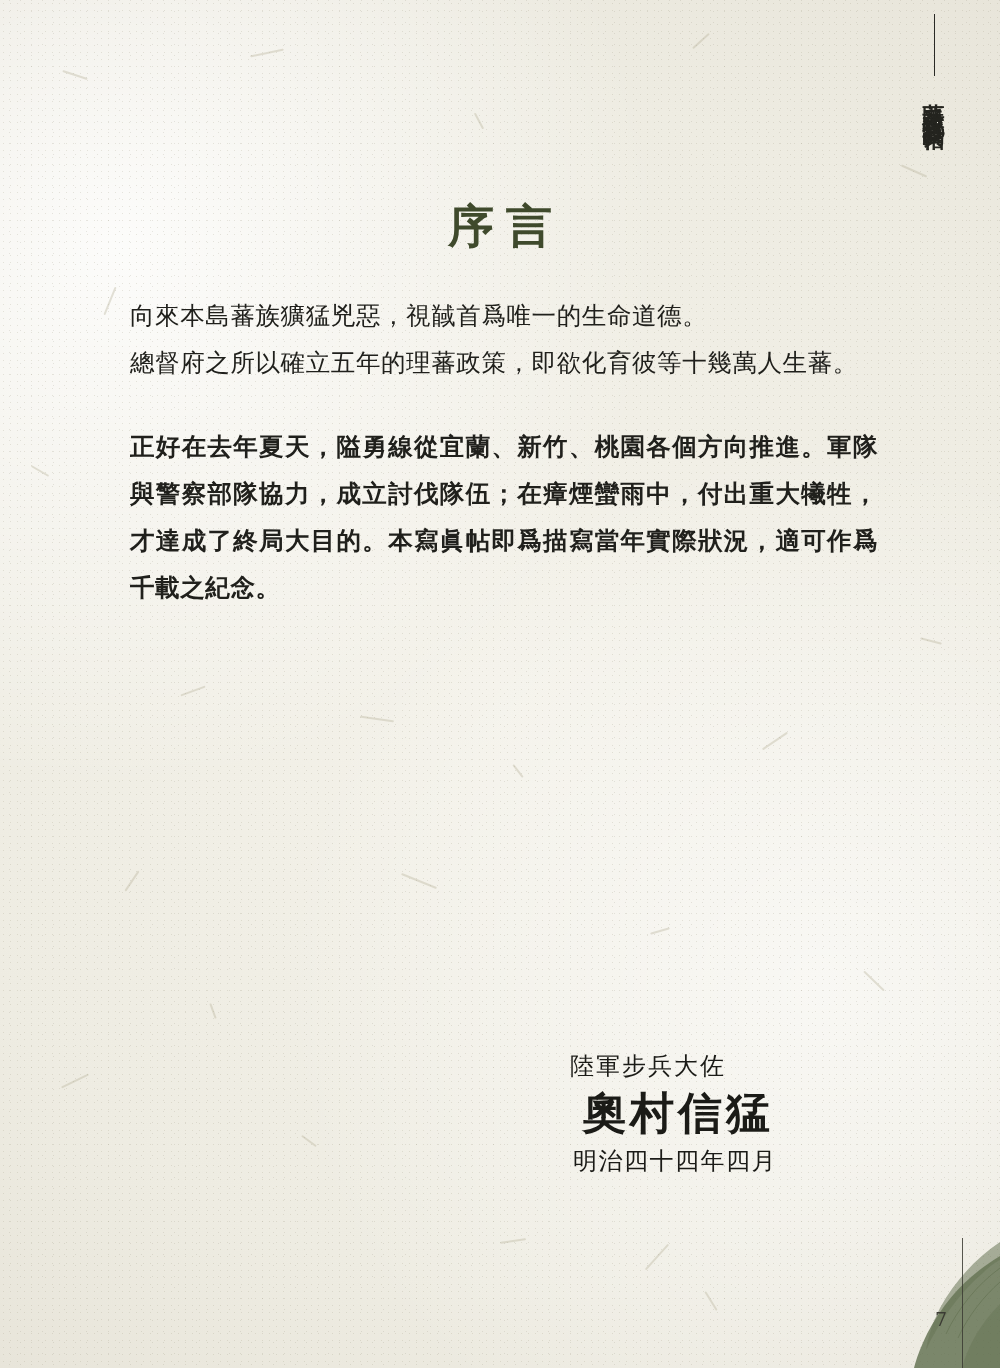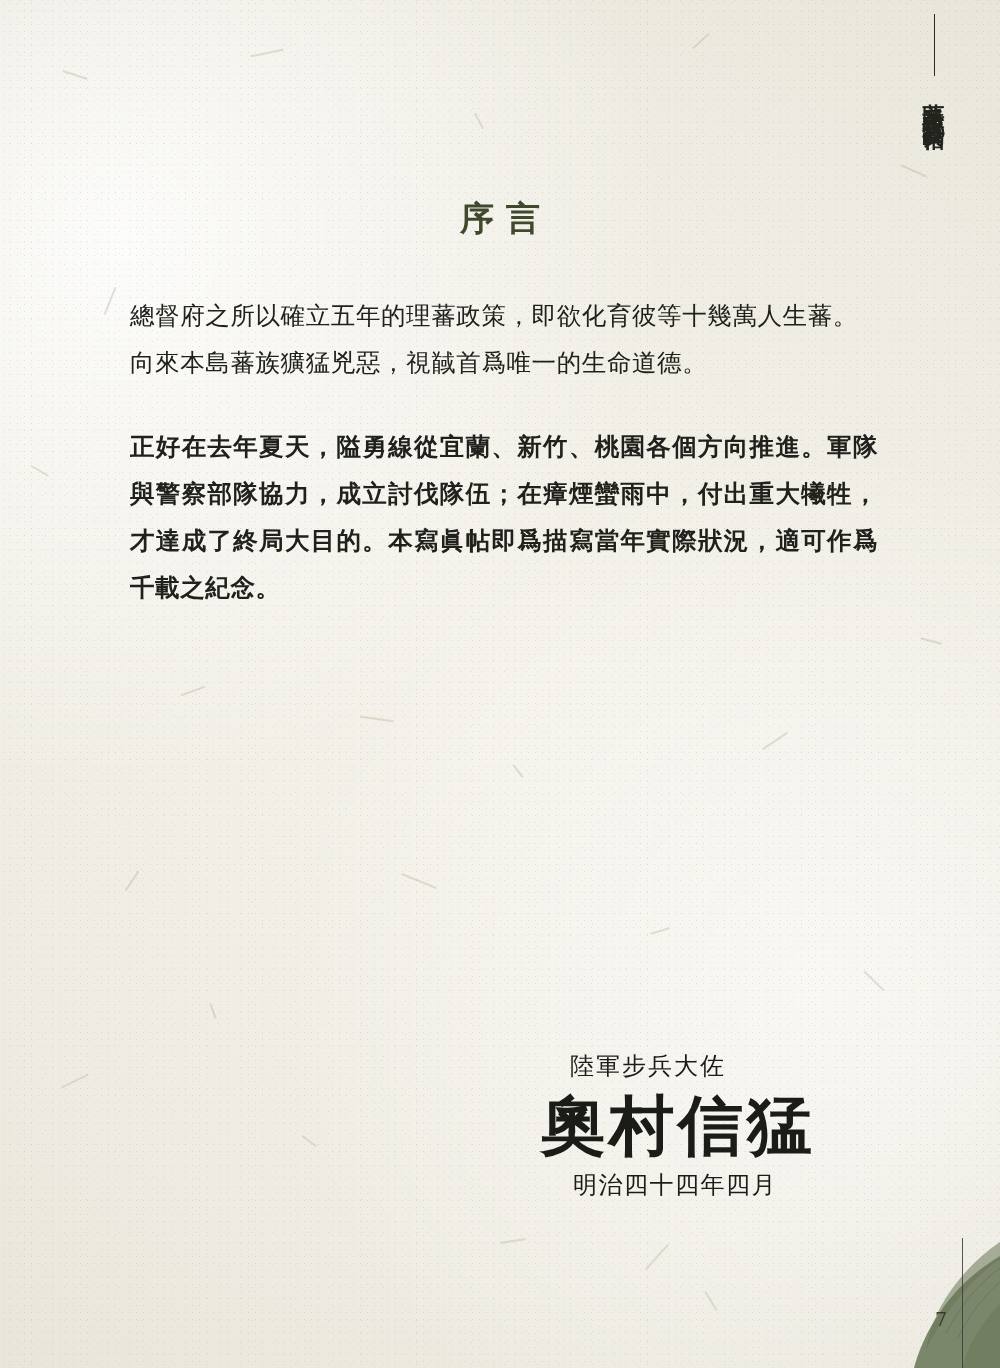--- a/index.html
+++ b/index.html
@@ -71,21 +71,21 @@
     display: inline-block;
   }
 
   
   .doc-title {
     position: absolute;
     top: 196px;
     left: 0;
     width: 1000px;
     text-align: center;
-    font-size: 34px;
+    font-size: 46px;
     font-weight: 700;
     letter-spacing: 12px;
     color: #3f4a2c;
     text-indent: 12px;
   }
 
   
   .body-wrap {
     position: absolute;
     left: 130px;
@@ -111,21 +111,21 @@
     width: 420px;
     text-align: center;
     color: #1b1b17;
   }
   .sig-rank {
     font-size: 24px;
     letter-spacing: 2px;
     padding-right: 60px;
   }
   .sig-name {
-    font-size: 65px;
+    font-size: 44px;
     font-weight: 700;
     letter-spacing: 4px;
     margin-top: 6px;
     line-height: 1.15;
   }
   .sig-date {
     font-size: 24px;
     letter-spacing: 1.5px;
     margin-top: 6px;
     padding-right: 6px;
@@ -182,22 +182,22 @@
   <div class="grain"></div>
 
   <div class="running-head">
     <div class="rule"></div>
     <div class="vtext">蕃匪討伐紀念寫眞帖</div>
   </div>
 
   <div class="doc-title">序言</div>
 
   <div class="body-wrap">
+    <p class="para">向來本島蕃族獷猛兇惡，視馘首爲唯一的生命道德。</p>
     <p class="para">總督府之所以確立五年的理蕃政策，即欲化育彼等十幾萬人生蕃。</p>
-    <p class="para">向來本島蕃族獷猛兇惡，視馘首爲唯一的生命道德。</p>
     <p class="para gap">正好在去年夏天，隘勇線從宜蘭、新竹、桃園各個方向推進。軍隊與警察部隊協力，成立討伐隊伍；在瘴煙蠻雨中，付出重大犧牲，才達成了終局大目的。本寫眞帖即爲描寫當年實際狀況，適可作爲千載之紀念。</p>
   </div>
 
   <div class="signature">
     <div class="sig-rank">陸軍步兵大佐</div>
     <div class="sig-name">奧村信猛</div>
     <div class="sig-date">明治四十四年四月</div>
   </div>
 
   <div class="brush">

